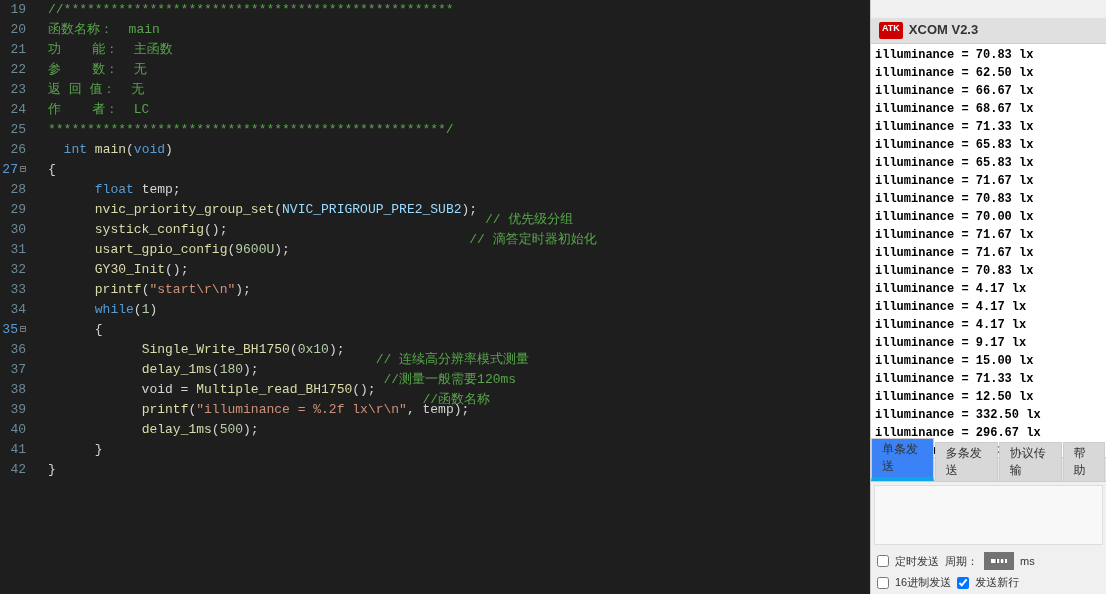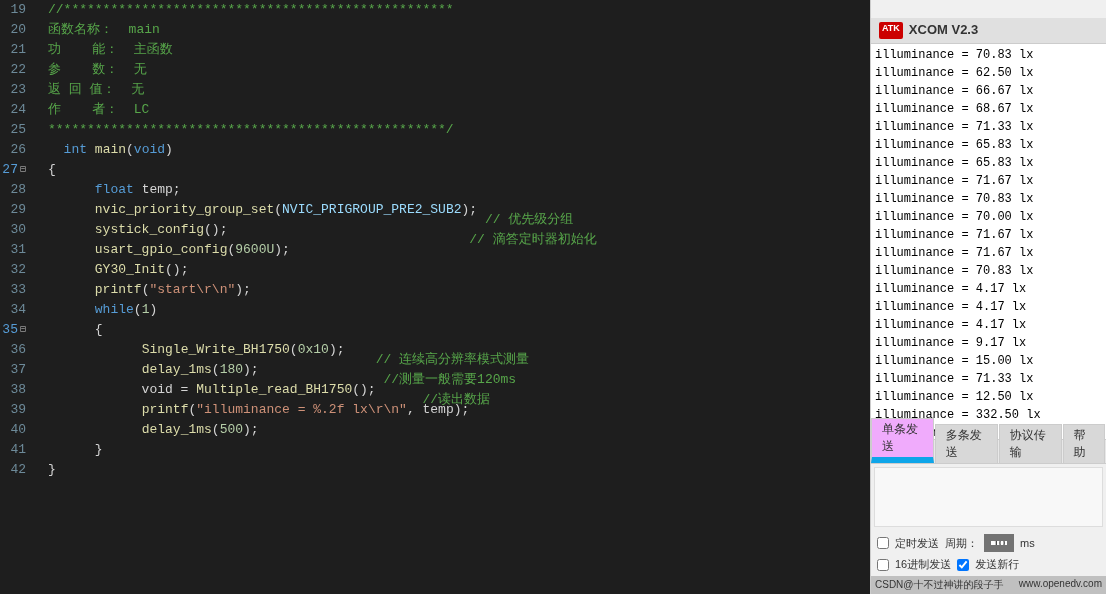--- a/index.html
+++ b/index.html
@@ -125,20 +125,21 @@
       padding: 2px 4px;
       overflow-y: auto;
       font-family: 'Courier New', monospace;
       font-size: 12px;
       color: #000;
       border-bottom: 1px solid #ccc;
     }
 
     .xcom-output div {
       line-height: 1.5;
+      font-weight: bold;
     }
 
     .xcom-tabs {
       display: flex;
       background: #e8e8e8;
       border-bottom: 1px solid #ccc;
       height: 24px;
       align-items: flex-end;
     }
 
@@ -147,22 +148,22 @@
       font-size: 12px;
       cursor: pointer;
       background: #d8d8d8;
       border: 1px solid #ccc;
       border-bottom: none;
       margin-right: 1px;
       color: #333;
     }
 
     .xcom-tab.active {
-      background: #f0abfc;
-      border-bottom: 6px solid #0ea5e9;
+      background: #3b82f6;
+      border-bottom: 4px solid #0ea5e9;
     }
 
     .xcom-input-area {
       height: 60px;
       background: #f8f8f8;
       border: 1px solid #ddd;
       margin: 3px;
     }
 
     .xcom-controls {
@@ -256,21 +257,21 @@
         <div class="code-line"><span class="c-plain">      </span><span class="c-keyword">float</span><span class="c-plain"> temp;</span></div>
         <div class="code-line"><span class="c-plain">      </span><span class="c-func">nvic_priority_group_set</span><span class="c-plain">(</span><span class="c-macro">NVIC_PRIGROUP_PRE2_SUB2</span><span class="c-plain">); </span><span class="c-cn-comment">// 优先级分组</span></div>
         <div class="code-line"><span class="c-plain">      </span><span class="c-func">systick_config</span><span class="c-plain">();                               </span><span class="c-cn-comment">// 滴答定时器初始化</span></div>
         <div class="code-line"><span class="c-plain">      </span><span class="c-func">usart_gpio_config</span><span class="c-plain">(</span><span class="c-number">9600U</span><span class="c-plain">); </span></div>
         <div class="code-line"><span class="c-plain">      </span><span class="c-func">GY30_Init</span><span class="c-plain">();</span></div>
         <div class="code-line"><span class="c-plain">      </span><span class="c-func">printf</span><span class="c-plain">(</span><span class="c-string">"start\r\n"</span><span class="c-plain">);</span></div>
         <div class="code-line"><span class="c-plain">      </span><span class="c-keyword">while</span><span class="c-plain">(</span><span class="c-number">1</span><span class="c-plain">)</span></div>
         <div class="code-line"><span class="c-plain">      {</span></div>
         <div class="code-line"><span class="c-plain">            </span><span class="c-func">Single_Write_BH1750</span><span class="c-plain">(</span><span class="c-number">0x10</span><span class="c-plain">); </span><span class="c-cn-comment">   // 连续高分辨率模式测量</span></div>
         <div class="code-line"><span class="c-plain">            </span><span class="c-func">delay_1ms</span><span class="c-plain">(</span><span class="c-number">180</span><span class="c-plain">); </span><span class="c-cn-comment">               //测量一般需要120ms</span></div>
-        <div class="code-line"><span class="c-plain">            void = </span><span class="c-func">Multiple_read_BH1750</span><span class="c-plain">();      </span><span class="c-cn-comment">//读出数据</span></div>
+        <div class="code-line"><span class="c-plain">            void = </span><span class="c-func">Multiple_read_BH1750</span><span class="c-plain">();      </span><span class="c-cn-comment">//函数名称</span></div>
         <div class="code-line"><span class="c-plain">            </span><span class="c-func">printf</span><span class="c-plain">(</span><span class="c-string">"illuminance = %.2f lx\r\n"</span><span class="c-plain">, temp);</span></div>
         <div class="code-line"><span class="c-plain">            </span><span class="c-func">delay_1ms</span><span class="c-plain">(</span><span class="c-number">500</span><span class="c-plain">);</span></div>
         <div class="code-line"><span class="c-plain">      }</span></div>
         <div class="code-line"><span class="c-plain">}</span></div>
       </div>
   </div>
 </div>
 
 <div class="xcom-panel">
   <div class="xcom-header">
@@ -317,17 +318,13 @@
       <input type="text" class="xcom-input-small" value="1000" style="">
       <span class="xcom-label">ms</span>
     </div>
     <div class="xcom-row">
       <input type="checkbox" class="xcom-checkbox" style="">
       <span class="xcom-label">16进制发送</span>
       <input type="checkbox" class="xcom-checkbox" checked="" style="">
       <span class="xcom-label">发送新行</span>
     </div>
   </div>
-  <div class="xcom-footer">
-    <span>CSDN@十不过神讲的段子手</span>
-    <span>www.openedv.com</span>
-  </div>
 </div>
 
 </body></html>

